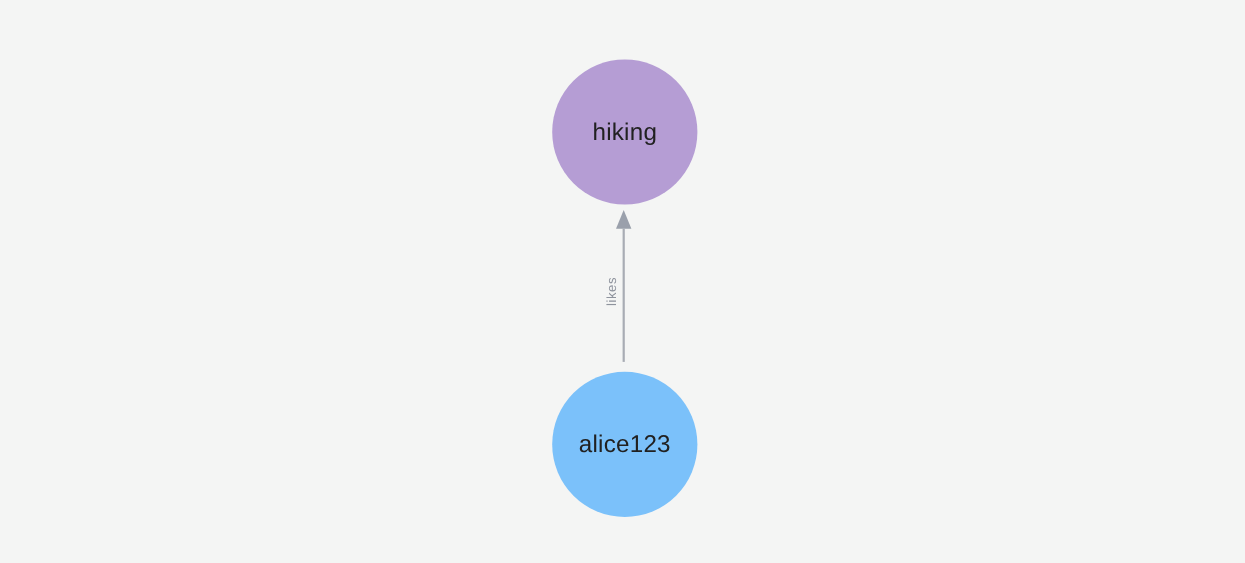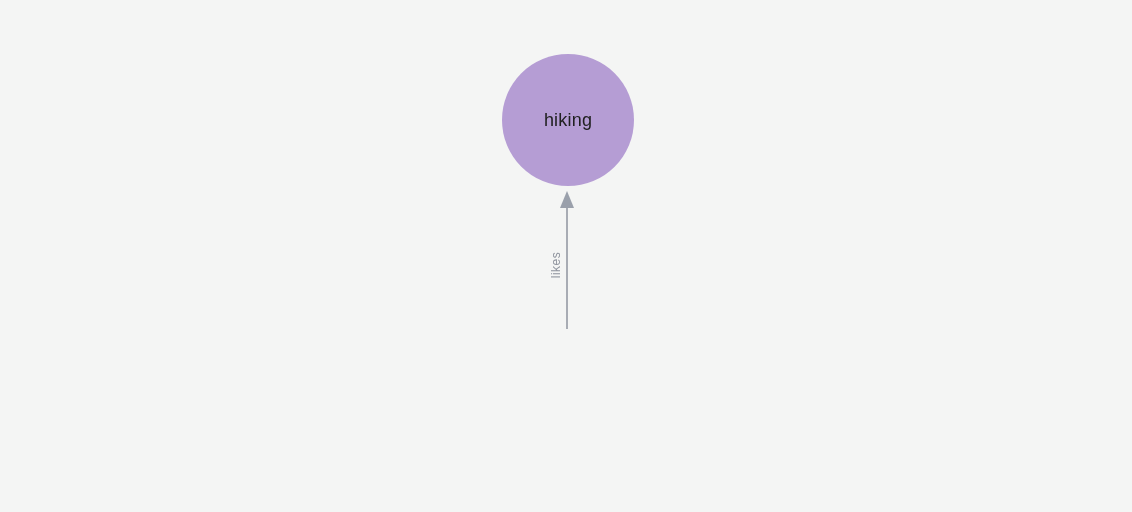--- a/index.html
+++ b/index.html
@@ -22,21 +22,21 @@
     height: 132px;
     border-radius: 50%;
     display: flex;
     align-items: center;
     justify-content: center;
     cursor: pointer;
   }
   .node-hiking { left: 502px; top: 54px; }
   .node-alice  { left: 502px; top: 338px; }
   .node-label {
-    font-size: 18px;
+    font-size: 22px;
     line-height: 1;
     color: #212121;
     letter-spacing: 0.2px;
     user-select: none;
   }
   .edge-line {
     position: absolute;
     left: 566px;
     top: 208px;
     width: 2px;
@@ -71,14 +71,17 @@
 <div class="canvas" style="background-color: rgb(244, 245, 244);">
 
   <div class="edge-line"></div>
   <div class="edge-arrowhead"></div>
   <span class="edge-label">likes</span>
 
   <div class="node node-hiking" style="background-color: rgb(181, 157, 212);">
     <span class="node-label">hiking</span>
   </div>
 
+  <div class="node node-alice" style="background-color: rgb(123, 193, 250);">
+    <span class="node-label">alice123</span>
+  </div>
 
 </div>
 
 </body></html>

